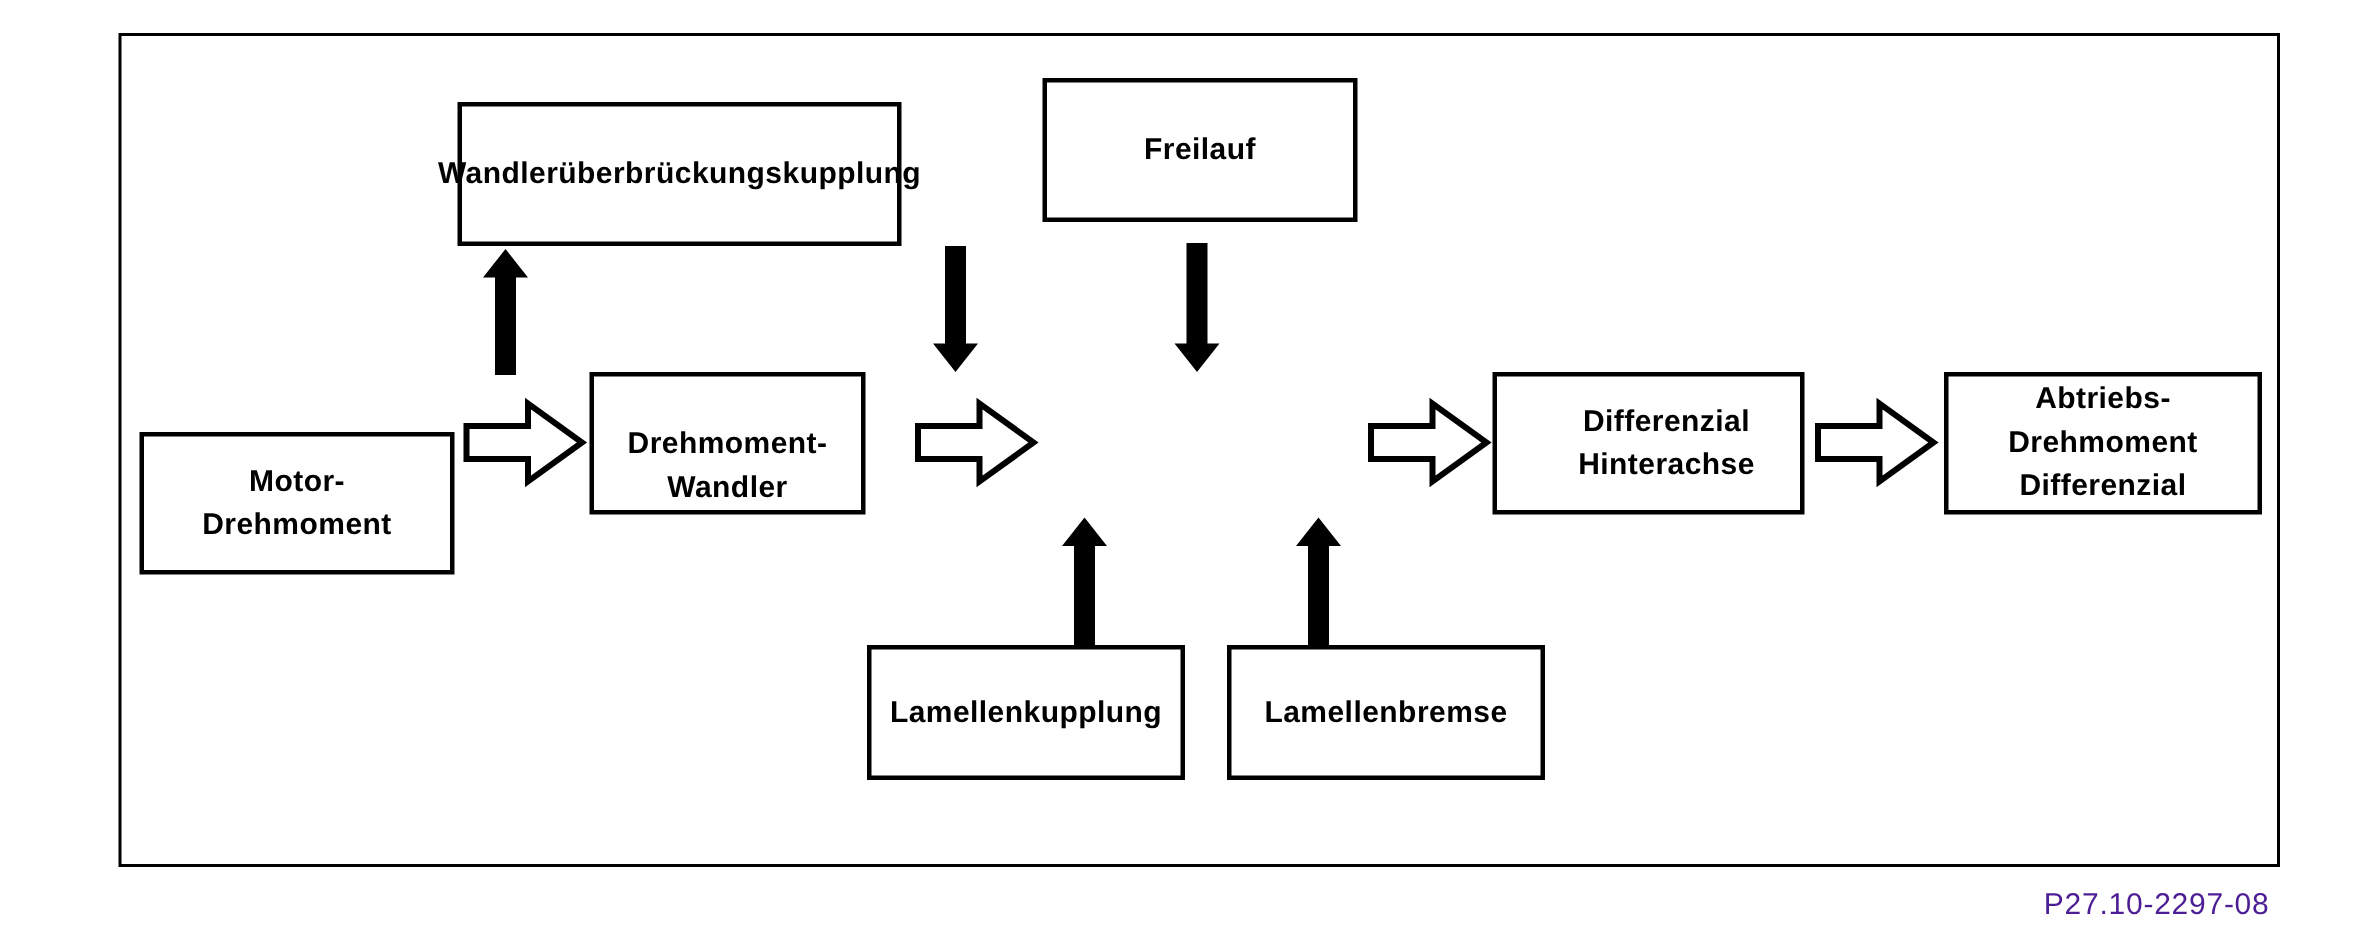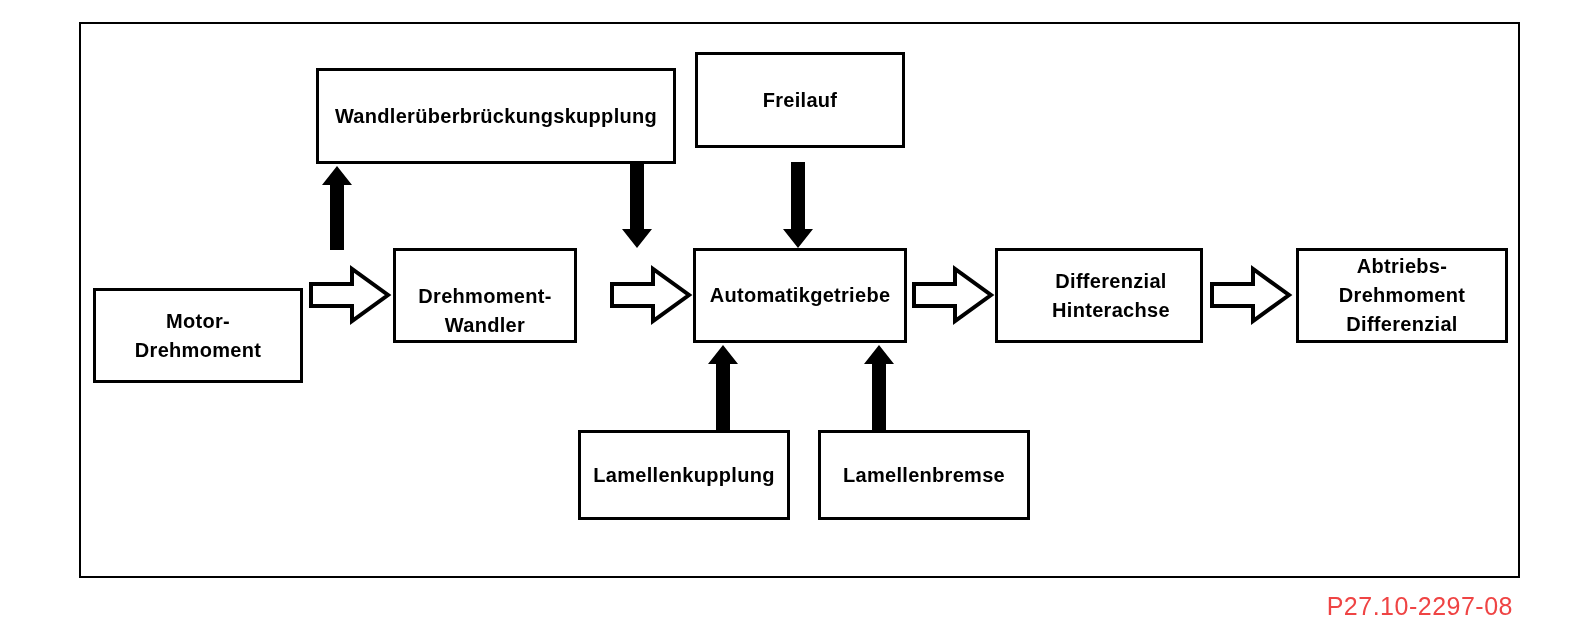--- a/index.html
+++ b/index.html
@@ -35,35 +35,35 @@
     text-align: center;
   }
   .node-label {
     font-weight: bold;
     font-size: 20px;
     line-height: 29px;
     color: #000;
     letter-spacing: 0.3px;
     white-space: pre-line;
   }
-  .node-wuk            { left: 316px; top: 68px;  width: 360px; height: 96px; }
+  .node-wuk            { left: 305px; top: 68px;  width: 296px; height: 96px; }
   .node-freilauf       { left: 695px; top: 52px;  width: 210px; height: 96px; }
   .node-motor          { left: 93px;  top: 248px; width: 210px; height: 95px; margin-top: 40px; }
   .node-wandler        { left: 393px; top: 248px; width: 184px; height: 95px; align-items: flex-end; }
   .node-automatik      { left: 693px; top: 248px; width: 214px; height: 95px; }
   .node-differenzial   { left: 995px; top: 248px; width: 208px; height: 95px; padding-left: 24px; }
   .node-abtrieb        { left: 1296px; top: 248px; width: 212px; height: 95px; }
   .node-lamellenkupplung { left: 578px; top: 430px; width: 212px; height: 90px; }
   .node-lamellenbremse   { left: 818px; top: 430px; width: 212px; height: 90px; }
   .figure-code {
     position: absolute;
     top: 592px;
     right: 71px;
-    font-size: 25px;
-    color: #ef4444;
+    font-size: 20px;
+    color: #4c1d95;
     letter-spacing: 0.5px;
   }
 </style>
 </head>
 <body>
 
 <div class="stage">
 
   <div class="frame"></div>
 
@@ -92,23 +92,20 @@
   <div class="node node-motor">
     <span class="node-label">Motor-
 Drehmoment</span>
   </div>
 
   <div class="node node-wandler">
     <span class="node-label">Drehmoment-
 Wandler</span>
   </div>
 
-  <div class="node node-automatik">
-    <span class="node-label">Automatikgetriebe</span>
-  </div>
 
   <div class="node node-differenzial">
     <span class="node-label">Differenzial
 Hinterachse</span>
   </div>
 
   <div class="node node-abtrieb">
     <span class="node-label">Abtriebs-
 Drehmoment
 Differenzial</span>

